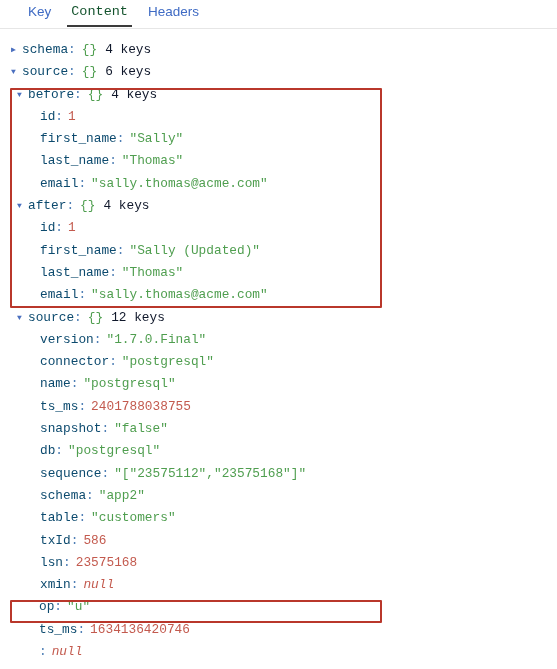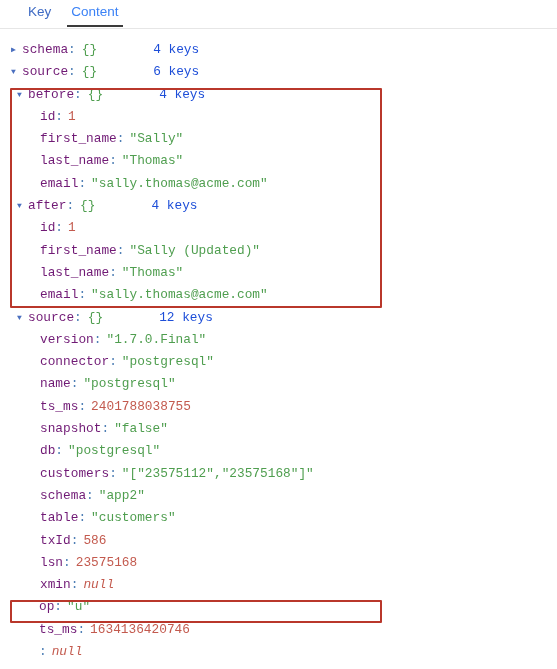--- a/index.html
+++ b/index.html
@@ -36,21 +36,22 @@
     position: relative;
     font-size: 13.5px;
     line-height: 1;
     padding: 5px 10px 8px 10px;
     color: #3f6bc4;
     cursor: pointer;
     white-space: nowrap;
     z-index: 2;
   }
   .tab.active {
-    color: #3b82f6;
+    color: #14532d;
+    font-family: Liberation Mono, monospace;
   }
   .tab.active::after {
     content: "";
     position: absolute;
     left: 6px;
     right: 6px;
     bottom: 0;
     height: 2px;
     background: #3b3b3b;
   }
@@ -79,44 +80,45 @@
     line-height: 1;
     text-align: left;
     flex: 0 0 auto;
   }
   .arrow.spacer { color: transparent; }
   .lvl0 { padding-left: 11px; }
   .lvl1 { padding-left: 17px; }
   .lvl2 { padding-left: 29px; }
   .lvl1b { padding-left: 28px; }
 
-  .k   { color: #701a75; }
+  .k   { color: #0c4a6e; }
   .sep { color: #4f7fb5; }
   .braces { color: #4f9e4f; padding-left: 6px; }
-  .count  { color: #1d4ed8; padding-left: 8px; margin-left: 48px; }
+  .count  { color: #0f172a; padding-left: 8px; }
   .v-str  { color: #4f9e4f; padding-left: 5px; }
   .v-num  { color: #c35a4e; padding-left: 5px; }
   .v-null { color: #c35a4e; padding-left: 5px; font-style: italic; }
 
   
   .hl {
     position: absolute;
     border: 2px solid #b9372b;
     border-radius: 1px;
     box-sizing: border-box;
     pointer-events: none;
     z-index: 5;
   }
 </style>
 </head>
 <body>
 
 <div class="tabbar">
   <div class="tab">Key</div>
   <div class="tab active">Content</div>
+  <div class="tab">Headers</div>
 </div>
 
 <div class="tree" id="tree">
     <div class="row lvl0">
       <span class="arrow">▶</span>
       <span class="k">schema</span>
       <span class="sep">:</span>
       <span class="braces">{}</span>
       <span class="count">4 keys</span>
     </div>
@@ -227,21 +229,21 @@
       <span class="v-str">"false"</span>
     </div>
     <div class="row lvl2">
       <span class="arrow spacer">&nbsp;</span>
       <span class="k">db</span>
       <span class="sep">:</span>
       <span class="v-str">"postgresql"</span>
     </div>
     <div class="row lvl2">
       <span class="arrow spacer">&nbsp;</span>
-      <span class="k">customers</span>
+      <span class="k">sequence</span>
       <span class="sep">:</span>
       <span class="v-str">"["23575112","23575168"]"</span>
     </div>
     <div class="row lvl2">
       <span class="arrow spacer">&nbsp;</span>
       <span class="k">schema</span>
       <span class="sep">:</span>
       <span class="v-str">"app2"</span>
     </div>
     <div class="row lvl2">

